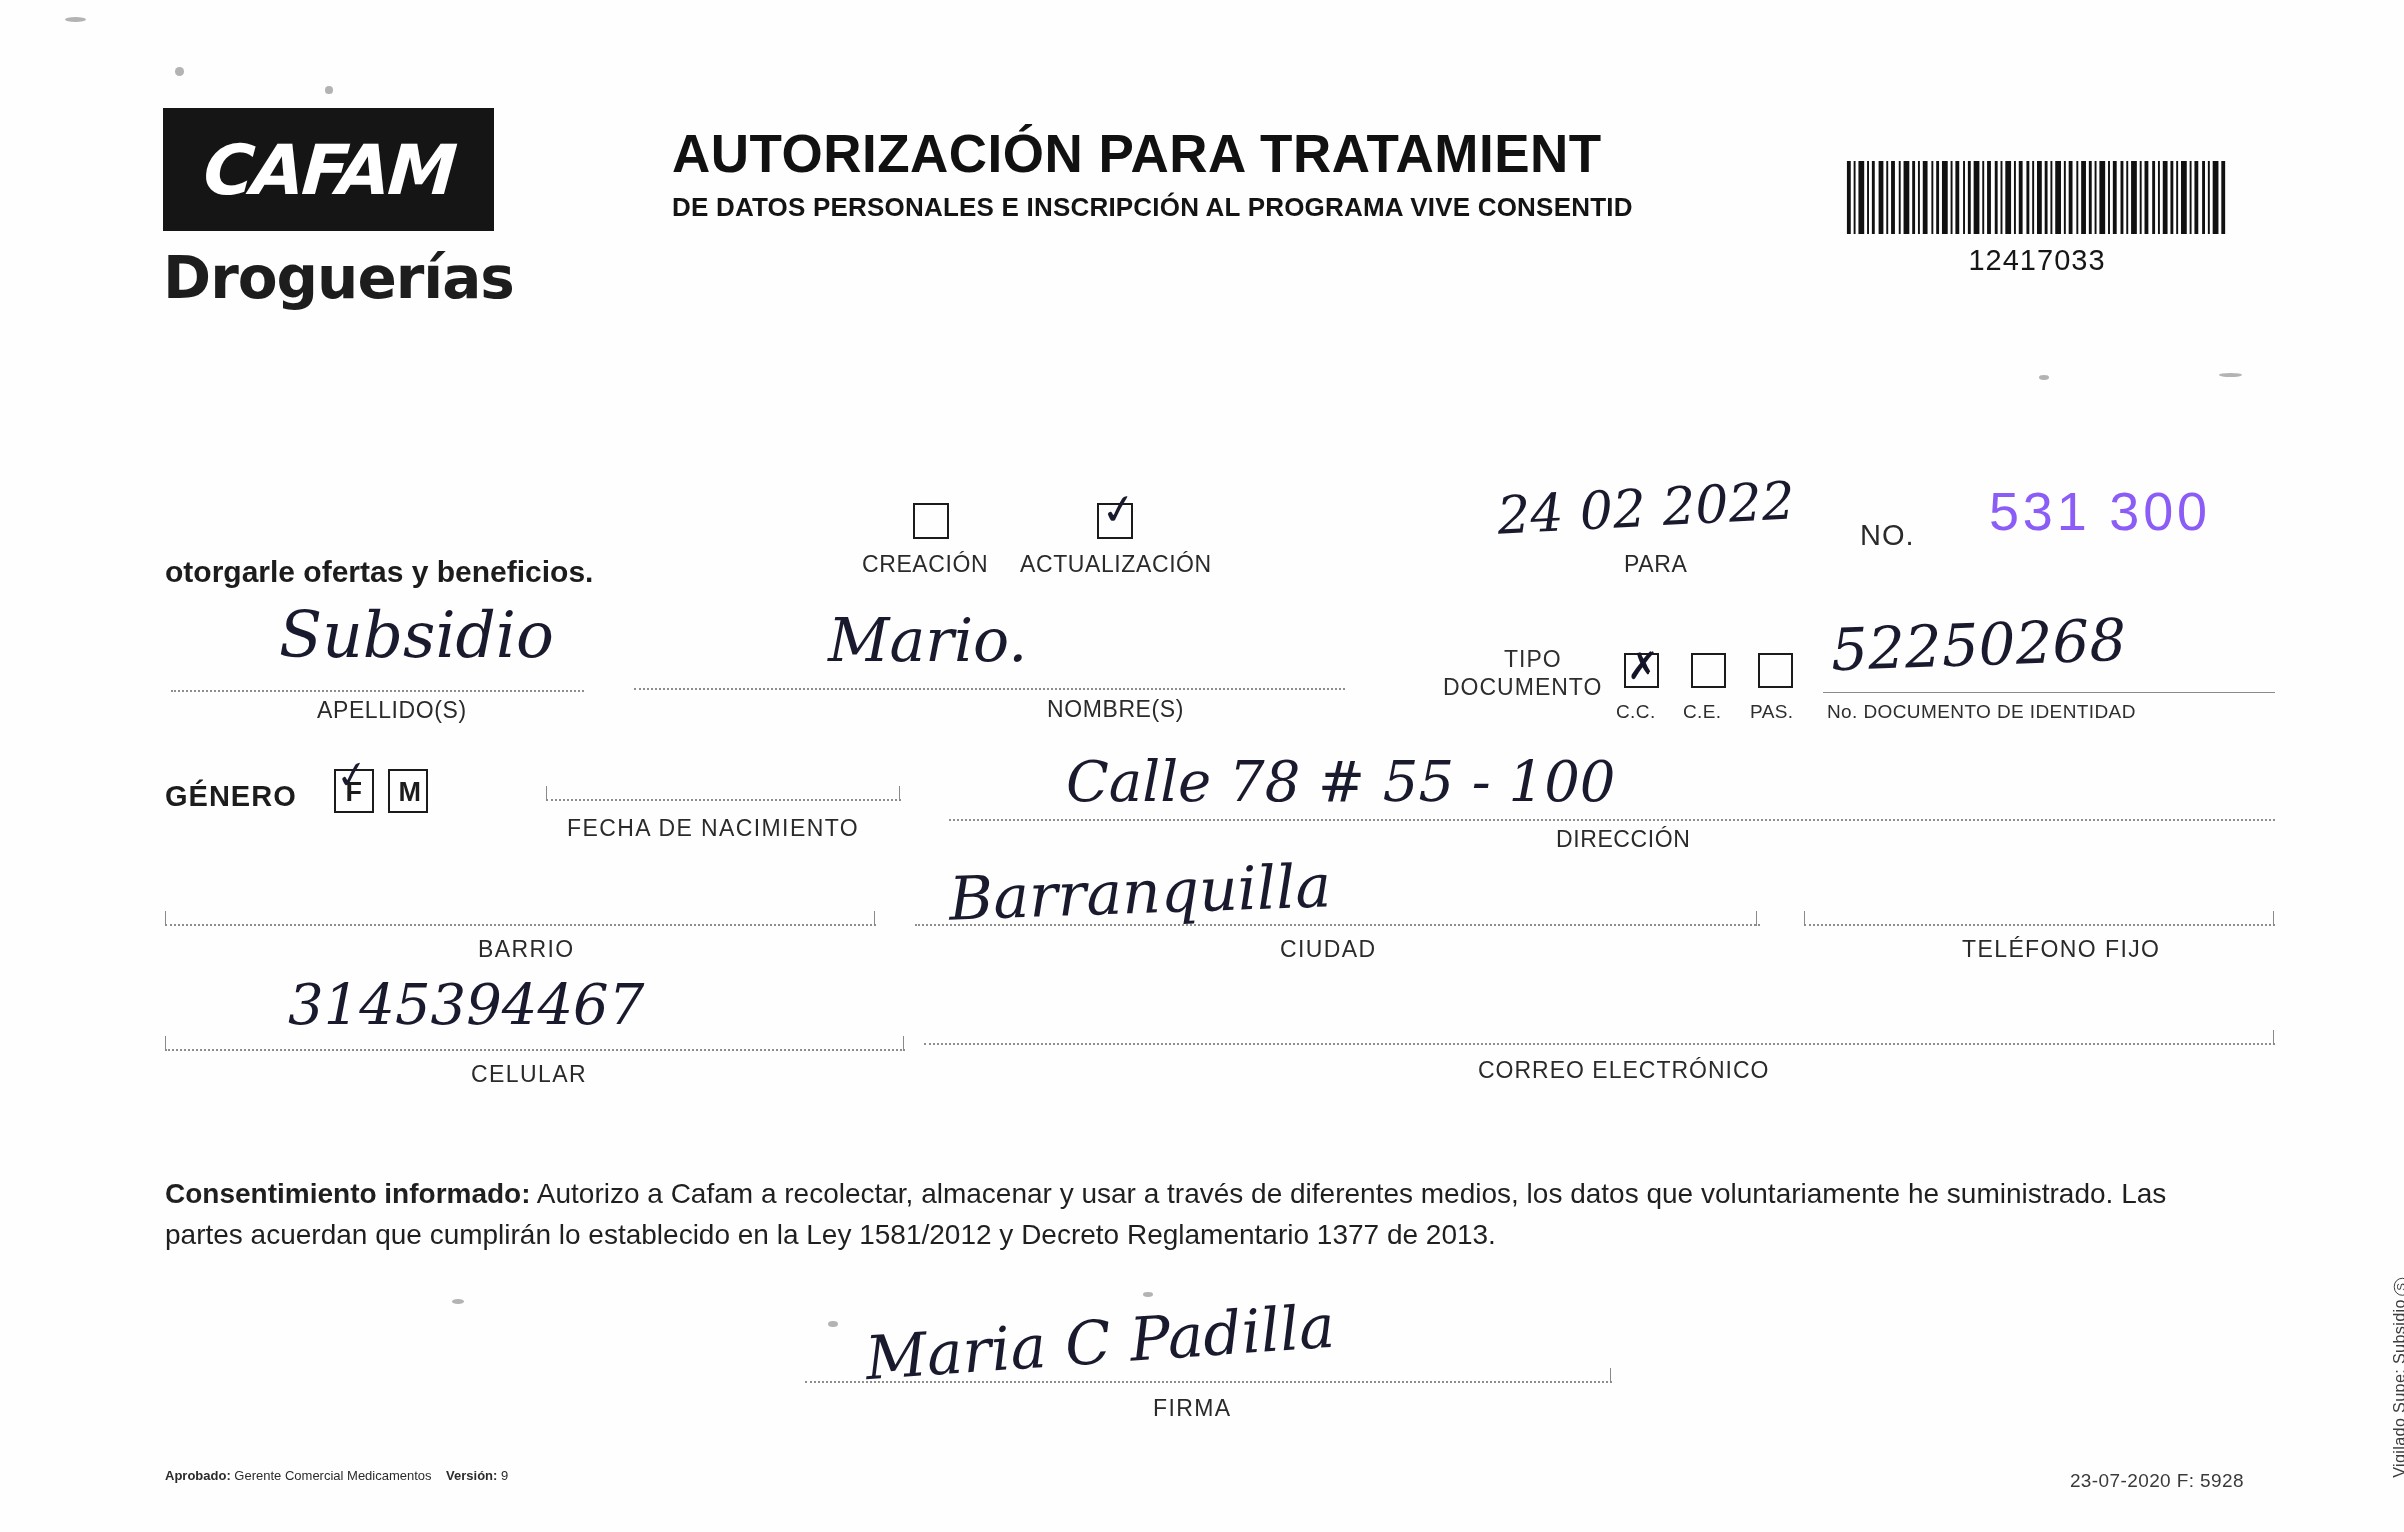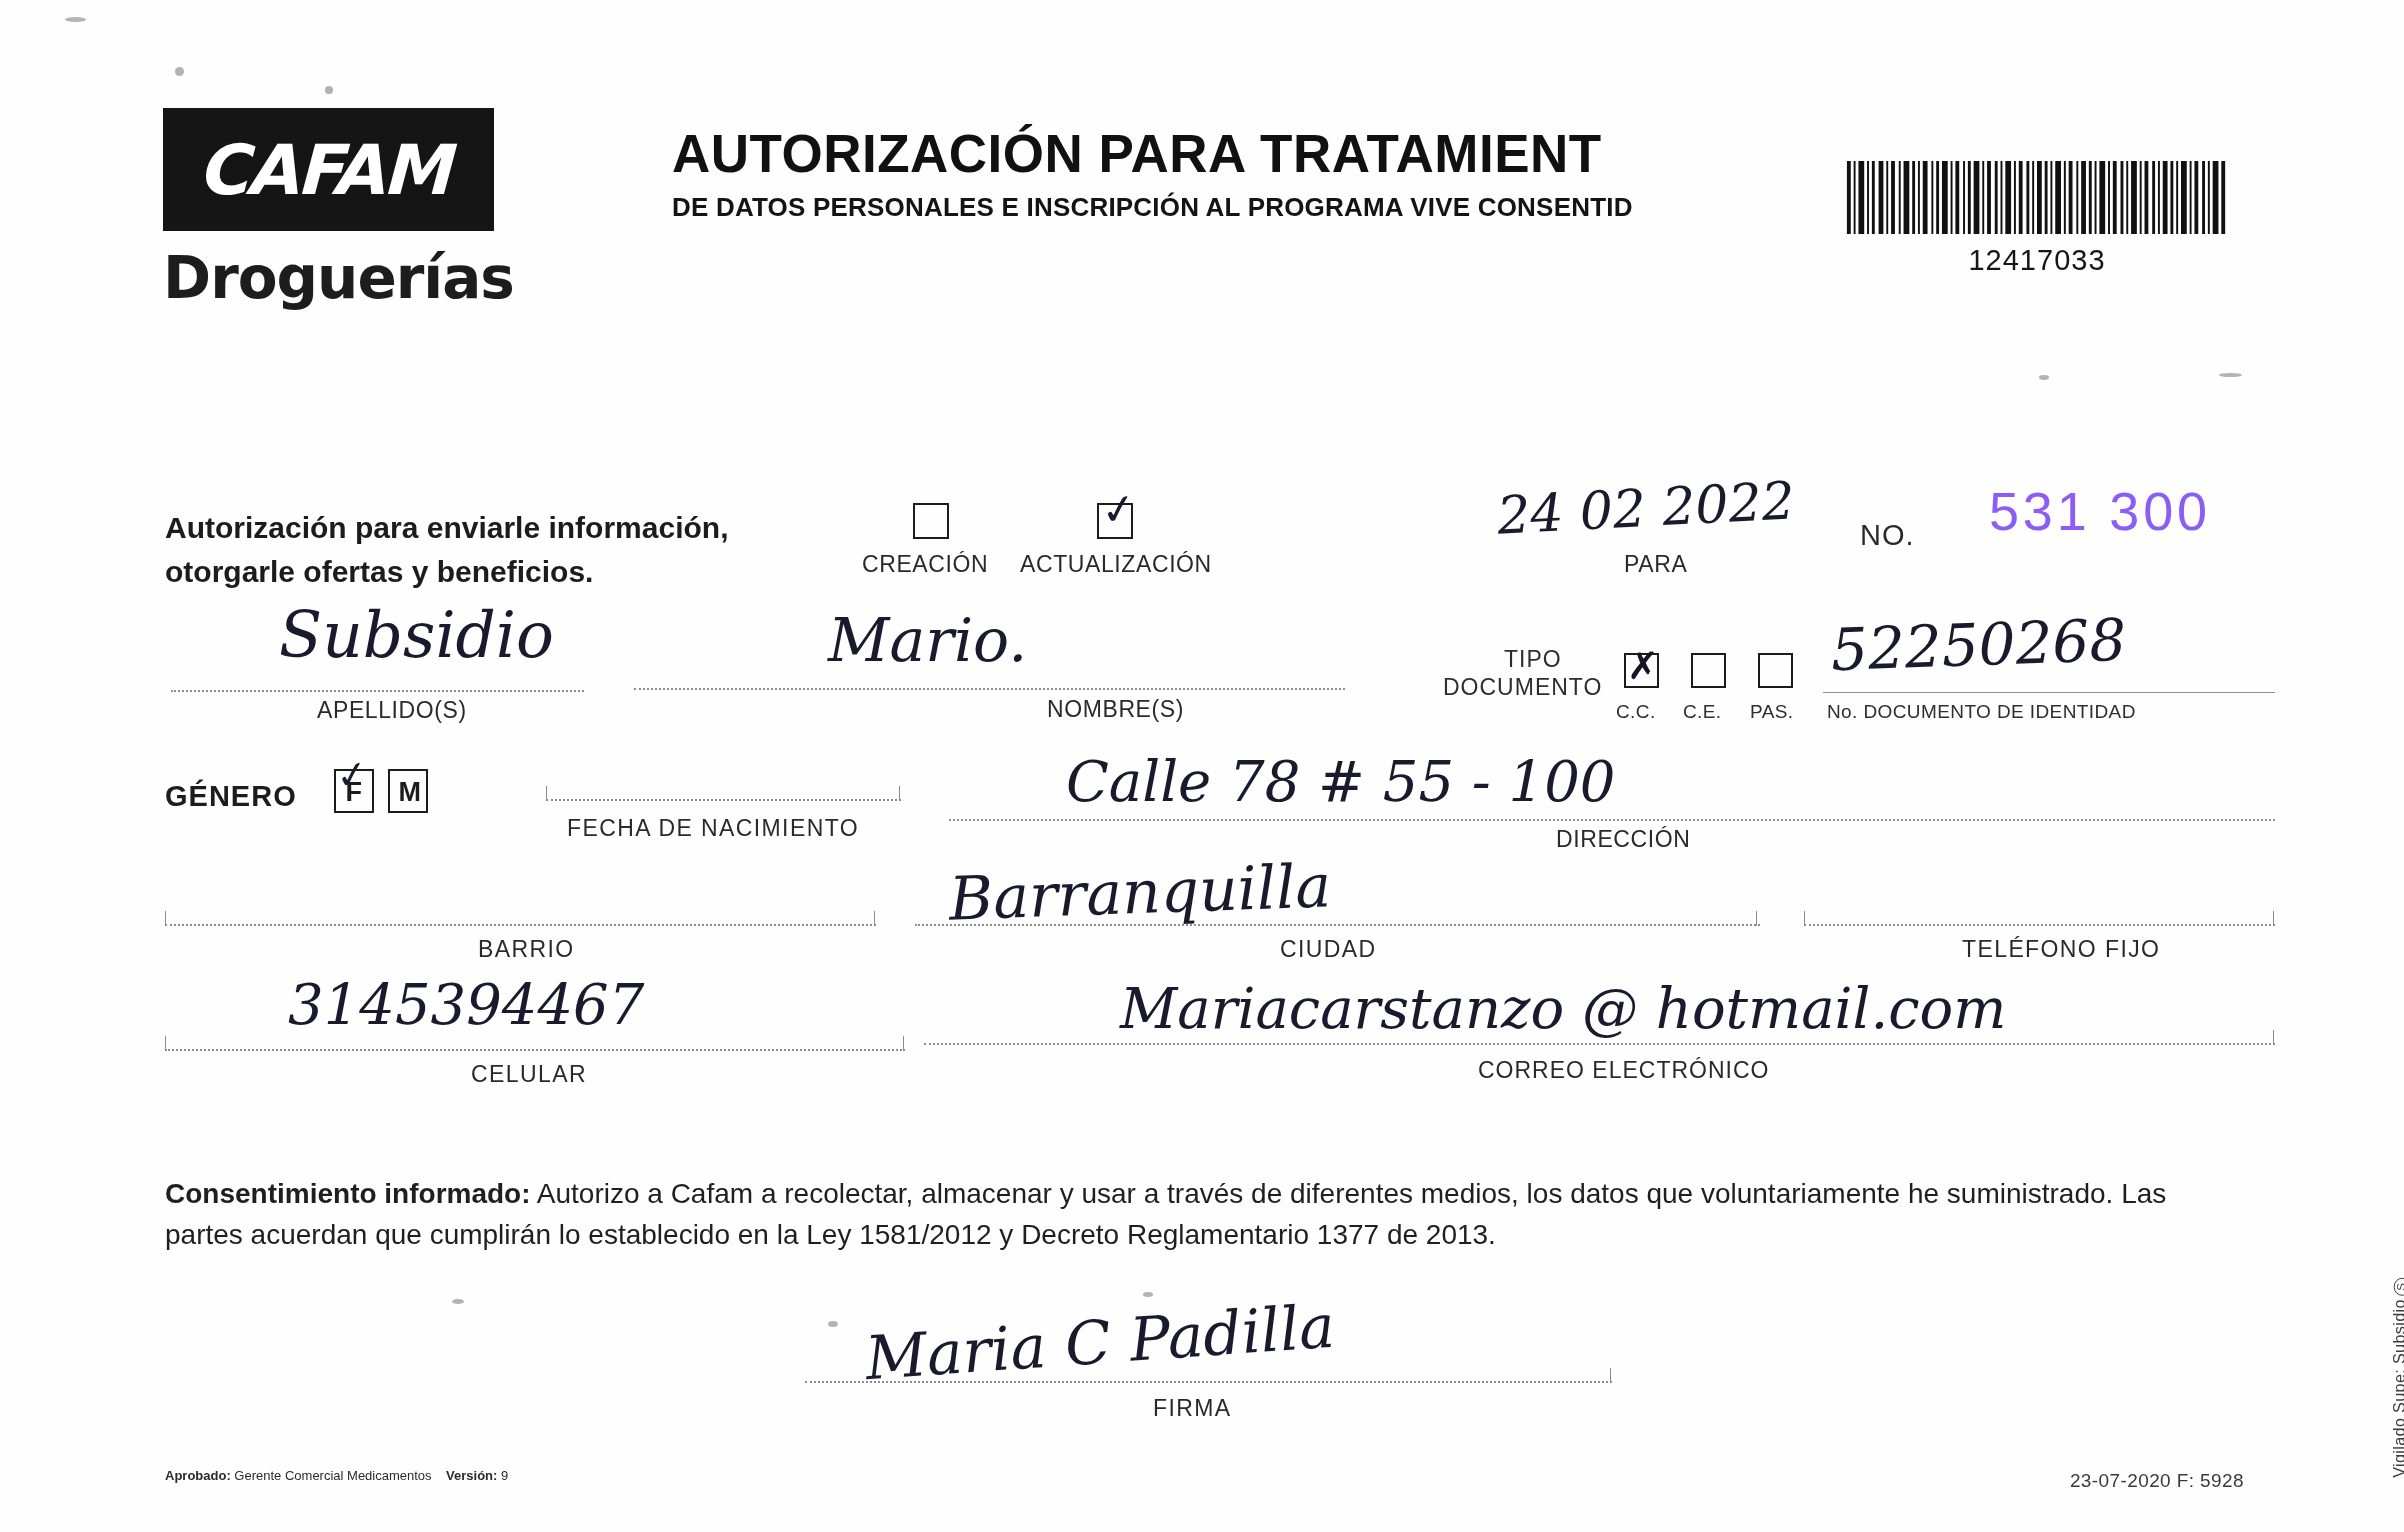--- a/index.html
+++ b/index.html
@@ -323,21 +323,20 @@
           <rect x="364" y="0" width="4" height="76"></rect>
         <rect x="372" y="0" width="3" height="76"></rect>
           <rect x="378" y="0" width="2" height="76"></rect>
         <rect x="383" y="0" width="6" height="76"></rect>
           <rect x="392" y="0" width="4" height="76"></rect>
       </g>
     </svg>
     <div class="barcode-num">12417033</div>
   </div>
 
-  <div class="lbl lbl-bold" style="left:165px;top:511px;font-size:30px;">Autorización para enviarle información,</div>
   <div class="lbl lbl-bold" style="left:165px;top:555px;font-size:30px;">otorgarle ofertas y beneficios.</div>
 
   <div class="box box-sm" style="left:913px;top:503px;"></div>
   <div class="lbl small-caps" style="left:862px;top:551px;">CREACIÓN</div>
 
   <div class="box box-sm" style="left:1097px;top:503px;"></div>
   <div class="checkmark" style="left:1101px;top:485px;">✓</div>
   <div class="lbl small-caps" style="left:1020px;top:551px;">ACTUALIZACIÓN</div>
 
   <div class="hw hw-lg hw-rot" style="left:1497px;top:478px;">24 02 2022</div>
@@ -401,21 +400,20 @@
   <div class="tick" style="left:1804px;top:911px;"></div>
   <div class="tick" style="left:2273px;top:911px;"></div>
   <div class="lbl small-caps" style="left:1962px;top:936px;letter-spacing:1.4px;">TELÉFONO FIJO</div>
 
   <div class="hw" style="left:288px;top:972px;font-size:56px;">3145394467</div>
   <div class="dotline" style="left:165px;top:1049px;width:740px;"></div>
   <div class="tick" style="left:165px;top:1036px;"></div>
   <div class="tick" style="left:903px;top:1036px;"></div>
   <div class="lbl small-caps" style="left:471px;top:1061px;letter-spacing:1.4px;">CELULAR</div>
 
-  <div class="hw" style="left:1120px;top:976px;font-size:56px;">Mariacarstanzo @ hotmail.com</div>
   <div class="dotline" style="left:924px;top:1043px;width:1351px;"></div>
   <div class="tick" style="left:2273px;top:1030px;"></div>
   <div class="lbl small-caps" style="left:1478px;top:1057px;letter-spacing:1px;">CORREO ELECTRÓNICO</div>
 
   <div class="consent">
     <b>Consentimiento informado:</b><span> Autorizo a Cafam a recolectar, almacenar y usar a través de diferentes medios, los datos que voluntariamente he suministrado. Las partes acuerdan que cumplirán lo establecido en la Ley 1581/2012 y Decreto Reglamentario 1377 de 2013.</span>
   </div>
 
   <div class="hw" style="left:865px;top:1307px;font-size:60px;transform:rotate(-4deg);">Maria C Padilla</div>
   <div class="dotline sig-line" style="left:805px;top:1381px;width:807px;"></div>

